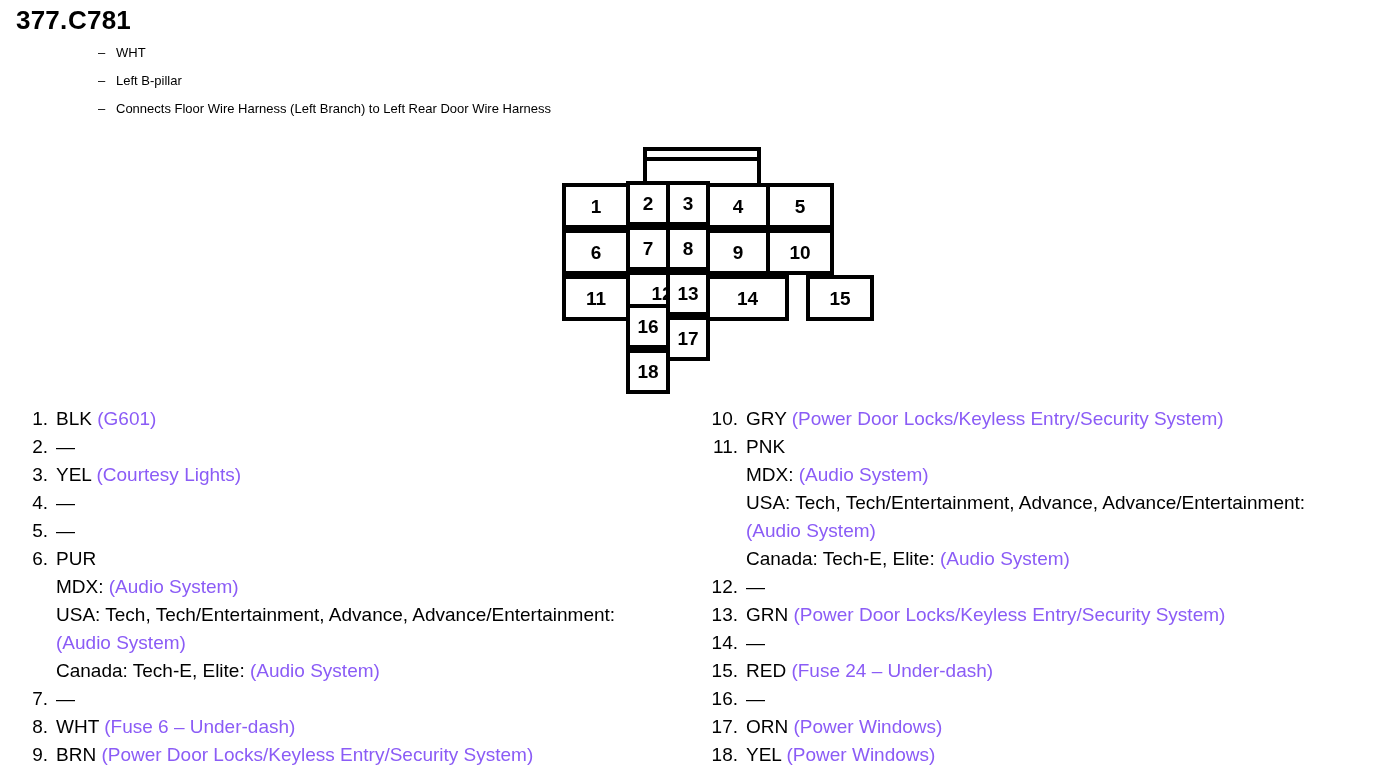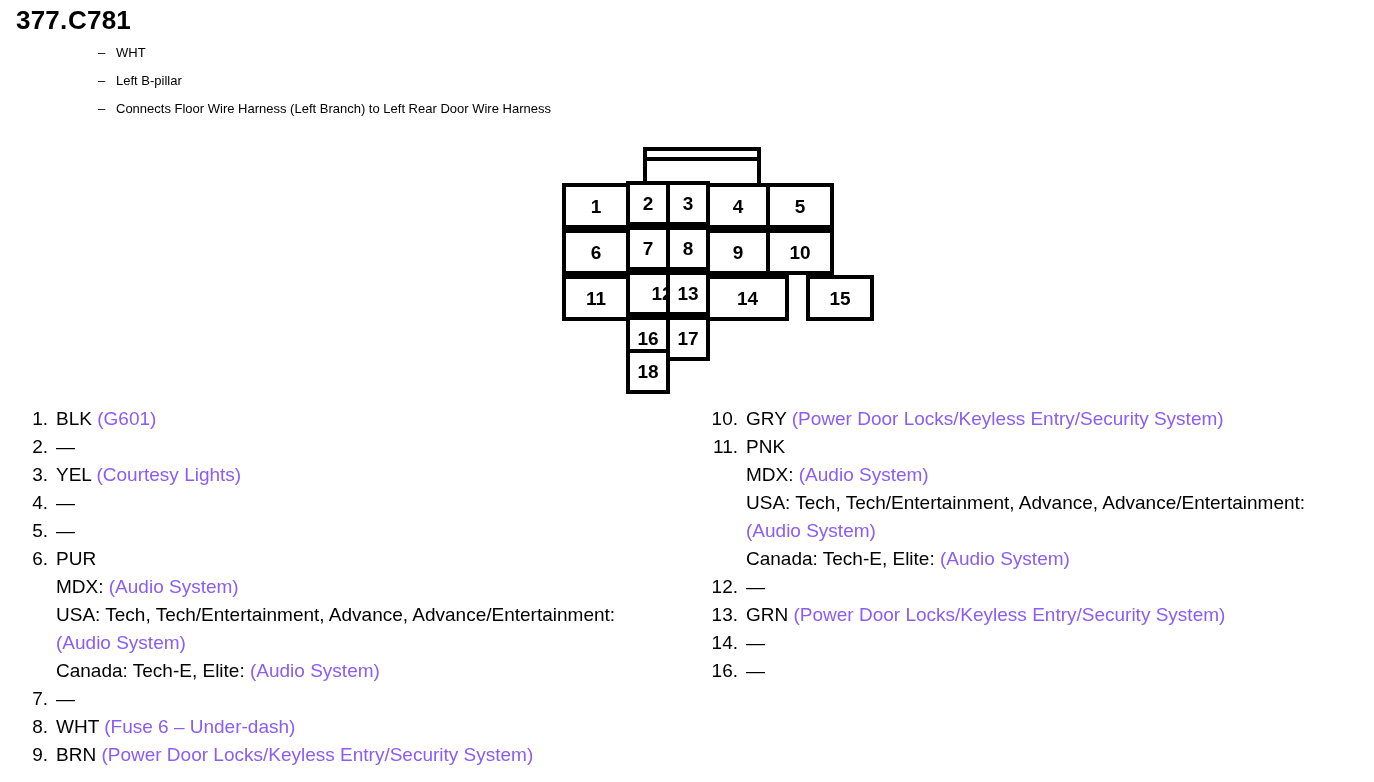--- a/index.html
+++ b/index.html
@@ -165,21 +165,21 @@
       <div class="pin side" style="left: 2px; width: 68px; top: 84px; height: 46px;">6</div>
       <div class="pin center" style="left: 66px; width: 44px; top: 81px; height: 45px;">7</div>
       <div class="pin center" style="left: 106px; width: 44px; top: 81px; height: 45px;">8</div>
       <div class="pin side" style="left: 146px; width: 64px; top: 84px; height: 46px;">9</div>
       <div class="pin side" style="left: 206px; width: 68px; top: 84px; height: 46px;">10</div>
       <div class="pin side" style="left: 2px; width: 68px; top: 130px; height: 46px; text-align: right;">11</div>
       <div class="pin center" style="left: 66px; width: 44px; top: 126px; height: 45px; padding-left: 28px;">12</div>
       <div class="pin center" style="left: 106px; width: 44px; top: 126px; height: 45px;">13</div>
       <div class="pin side" style="left: 146px; width: 83px; top: 130px; height: 46px;">14</div>
       <div class="pin side" style="left: 206px; width: 68px; top: 130px; height: 46px; margin-left: 40px;">15</div>
-      <div class="pin center" style="left: 66px; width: 44px; top: 171px; height: 45px;">16</div>
+      <div class="pin center" style="left: 66px; width: 44px; top: 159px; height: 45px;">16</div>
       <div class="pin center" style="left: 106px; width: 44px; top: 171px; height: 45px;">17</div>
       <div class="pin center" style="left: 66px; width: 44px; top: 204px; height: 45px;">18</div>
     </div>
 </div>
 
 <div class="pin-list" id="list-left">
     <div class="pin-entry">
       <span class="pin-num">1.</span>
       <span class="pin-body">
         <div><span>BLK </span><span class="blue">(G601)</span></div>
@@ -267,18 +267,36 @@
         <div><span>GRN </span><span class="blue">(Power Door Locks/Keyless Entry/Security System)</span></div>
       </span>
     </div>
     <div class="pin-entry">
       <span class="pin-num">14.</span>
       <span class="pin-body">
         <div><span>—</span></div>
       </span>
     </div>
     <div class="pin-entry">
+      <span class="pin-num">15.</span>
+      <span class="pin-body">
+        <div><span>RED </span><span class="blue">(Fuse 24 – Under-dash)</span></div>
+      </span>
+    </div>
+    <div class="pin-entry">
       <span class="pin-num">16.</span>
       <span class="pin-body">
         <div><span>—</span></div>
       </span>
     </div>
+    <div class="pin-entry">
+      <span class="pin-num">17.</span>
+      <span class="pin-body">
+        <div><span>ORN </span><span class="blue">(Power Windows)</span></div>
+      </span>
+    </div>
+    <div class="pin-entry">
+      <span class="pin-num">18.</span>
+      <span class="pin-body">
+        <div><span>YEL </span><span class="blue">(Power Windows)</span></div>
+      </span>
+    </div>
   </div>
 
 </body></html>

